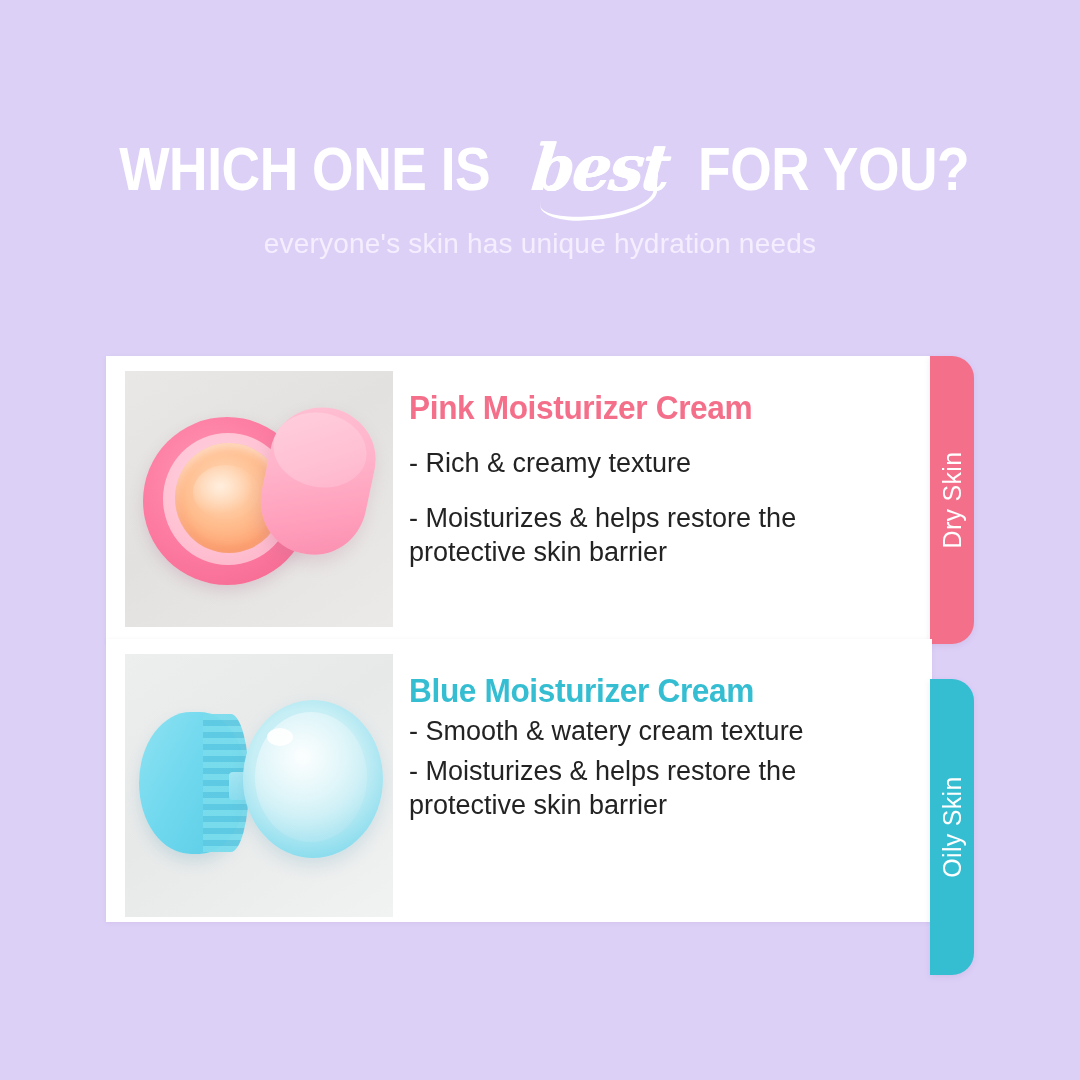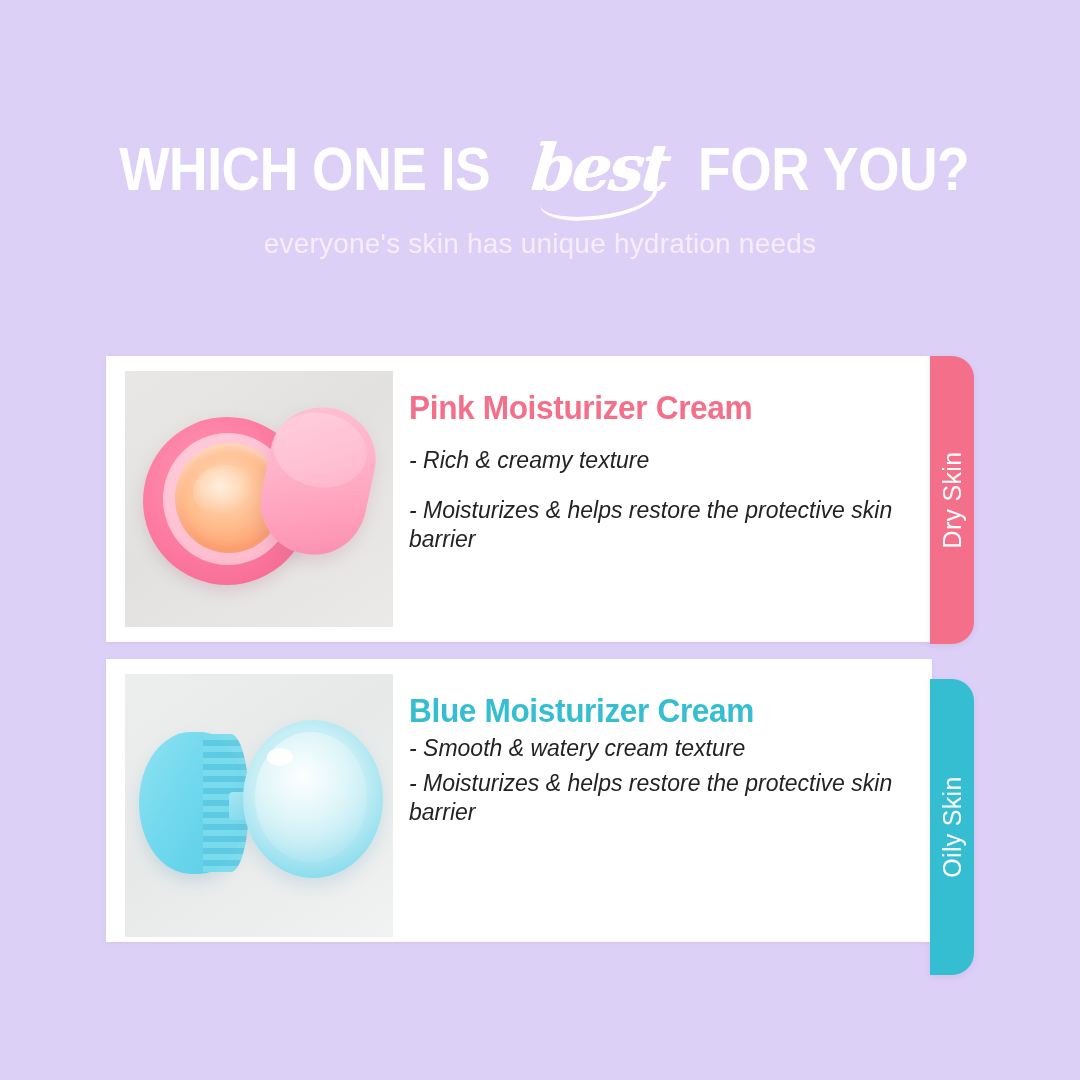--- a/index.html
+++ b/index.html
@@ -85,21 +85,21 @@
 
   
   .card {
     position: absolute;
     left: 106px;
     width: 826px;
     background: #ffffff;
     box-shadow: 0 1px 4px rgba(120, 90, 160, 0.10);
   }
   .card-pink { top: 356px; height: 286px; }
-  .card-blue { top: 659px; height: 283px; }
+  .card-blue { top: 639px; height: 283px; }
 
   .card-inner {
     display: flex;
     align-items: flex-start;
     height: 100%;
     box-sizing: border-box;
     padding: 15px 0 0 19px;
   }
 
   .product-photo {
@@ -232,25 +232,24 @@
   .title-blue { color: #35bed2; }
 
   .bullets {
     list-style: none;
     margin: 0;
     padding: 0;
   }
   .bullet {
     color: #232323;
     font-family: "Liberation Sans", sans-serif;
-    font-size: 23px;
+    font-size: 27px;
     line-height: 1.27;
     margin-top: 20px;
     max-width: 505px;
-    font-style: italic;
   }
   .card-blue .bullet { margin-top: 5px; }
 
   
   .side-tab {
     position: absolute;
     left: 930px;
     width: 44px;
     border-radius: 0 22px 22px 0;
     box-shadow: 0 2px 6px rgba(120, 90, 160, 0.14);

